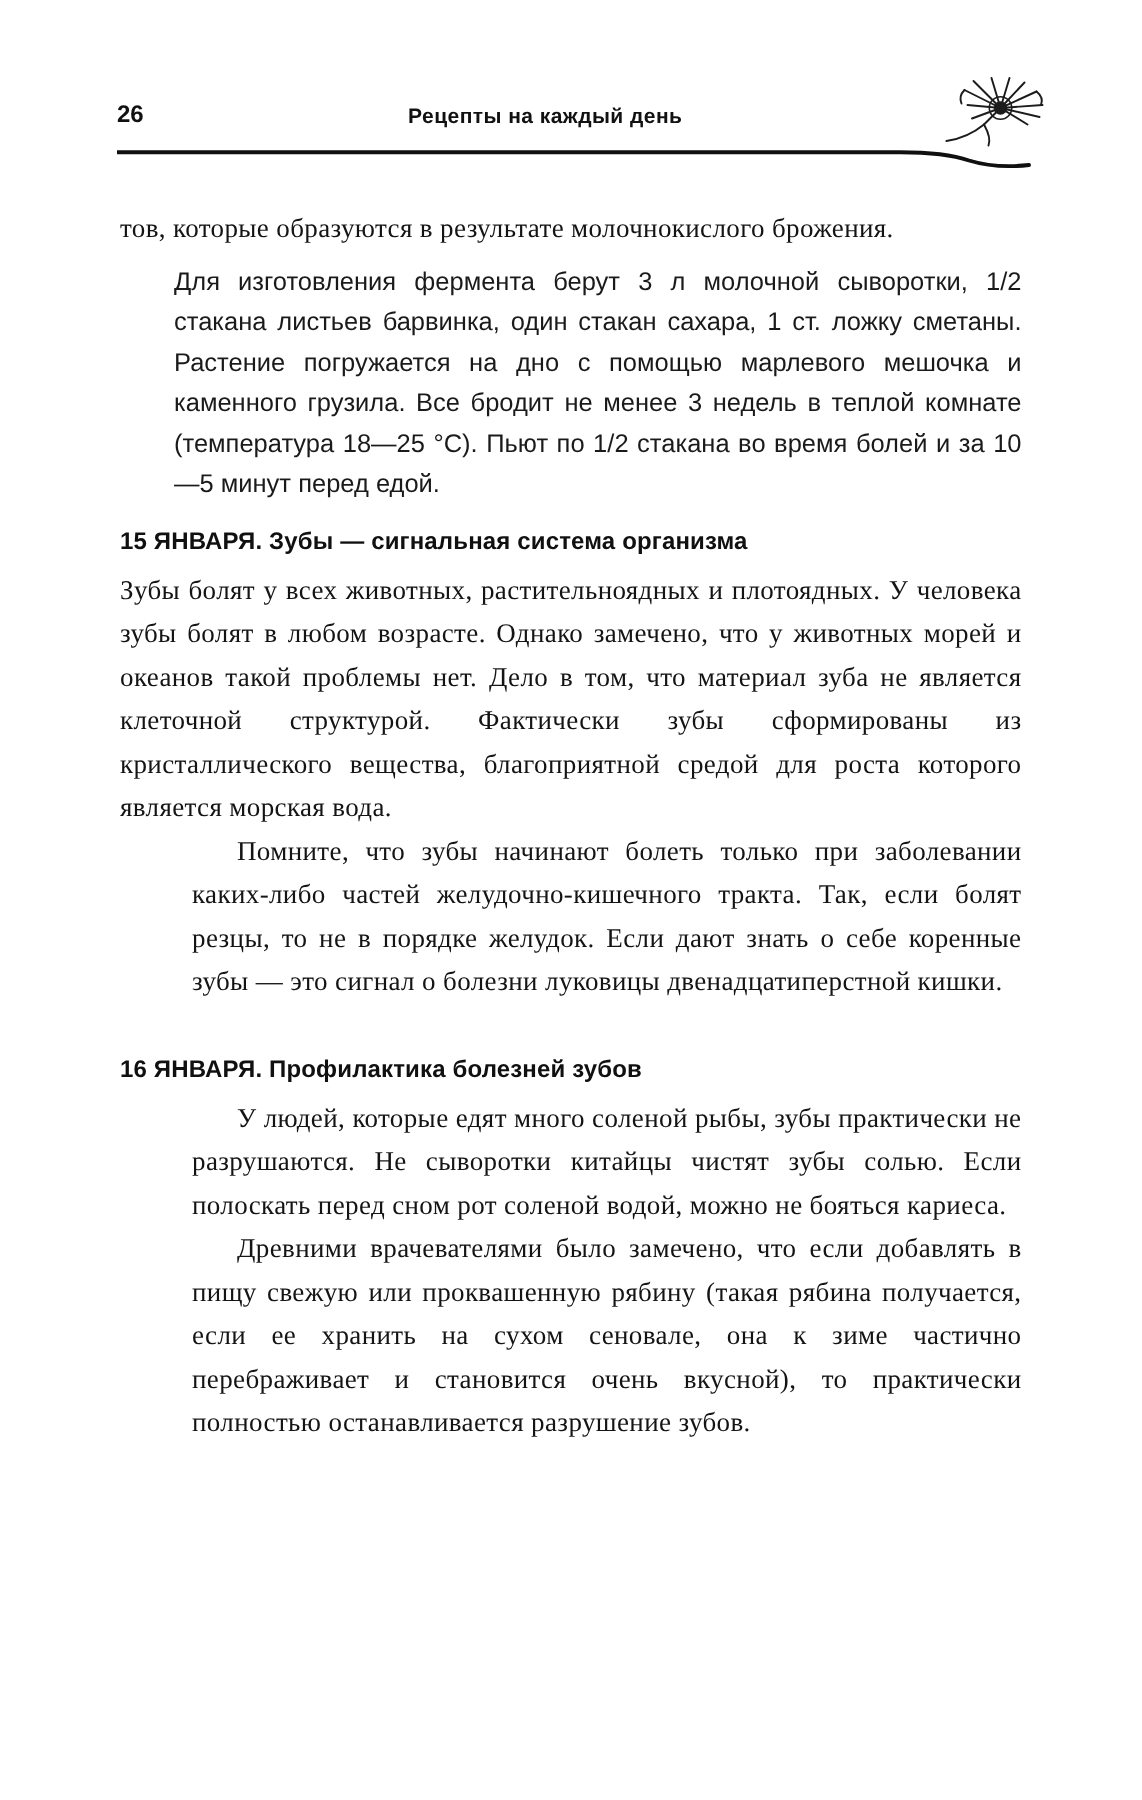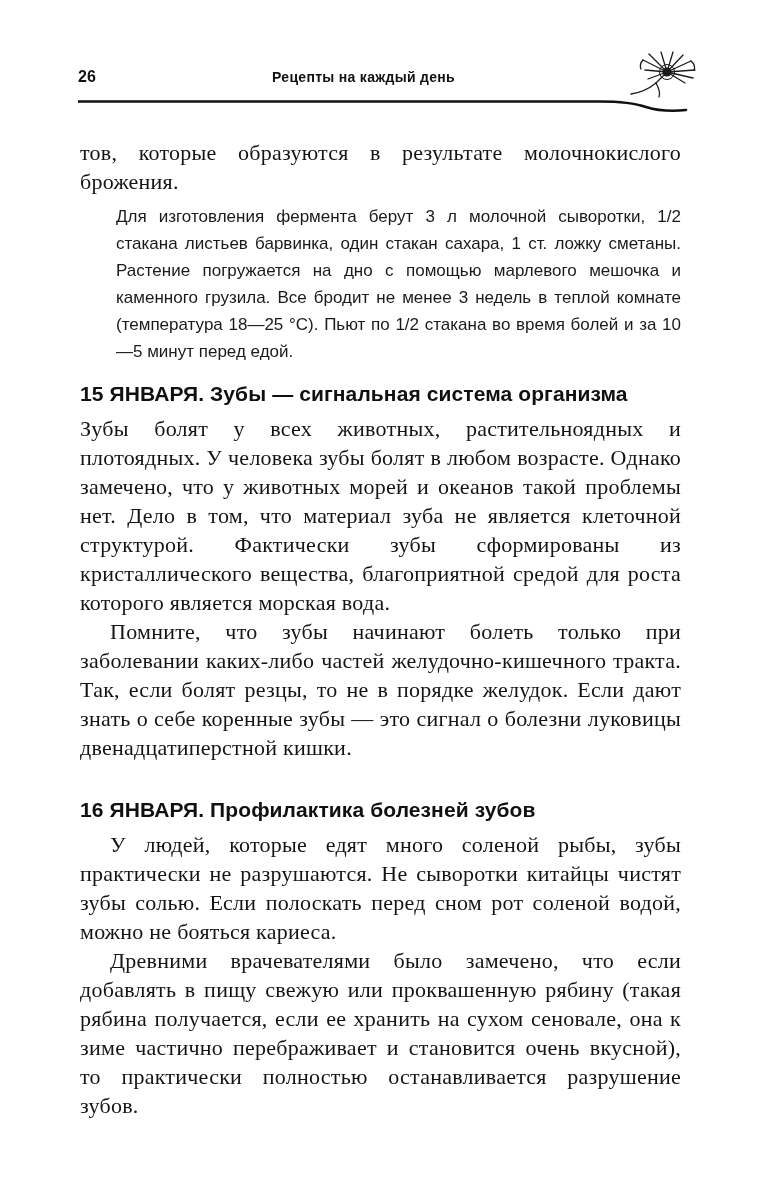--- a/index.html
+++ b/index.html
@@ -43,38 +43,38 @@
   .flower {
     position:absolute;
     right:-14px; top:-18px;
   }
   .content {
     position:absolute;
     top:138px; left:80px;
     width:601px;
   }
   p.body {
-    font-size:22px;
+    font-size:18px;
     line-height:29px;
     text-align:justify;
     letter-spacing:0.25px;
     color:#141414;
   }
-  p.indent { text-indent:30px; }
+  p.indent { text-indent:30px;margin-left:48px; }
   .recipe {
     font-family:"Liberation Sans", sans-serif;
     font-size:17px;
     line-height:27px;
     text-align:justify;
     margin:7px 0 0 36px;
     color:#1a1a1a;
   }
   h2.section-heading {
     font-family:"Liberation Sans", sans-serif;
-    font-size:21px;
+    font-size:16px;
     font-weight:bold;
     letter-spacing:0.1px;
     color:#101010;
     margin-top:17px;
     margin-bottom:8px;
   }
   h2.second { margin-top:36px; }
 </style>
 </head>
 <body>

